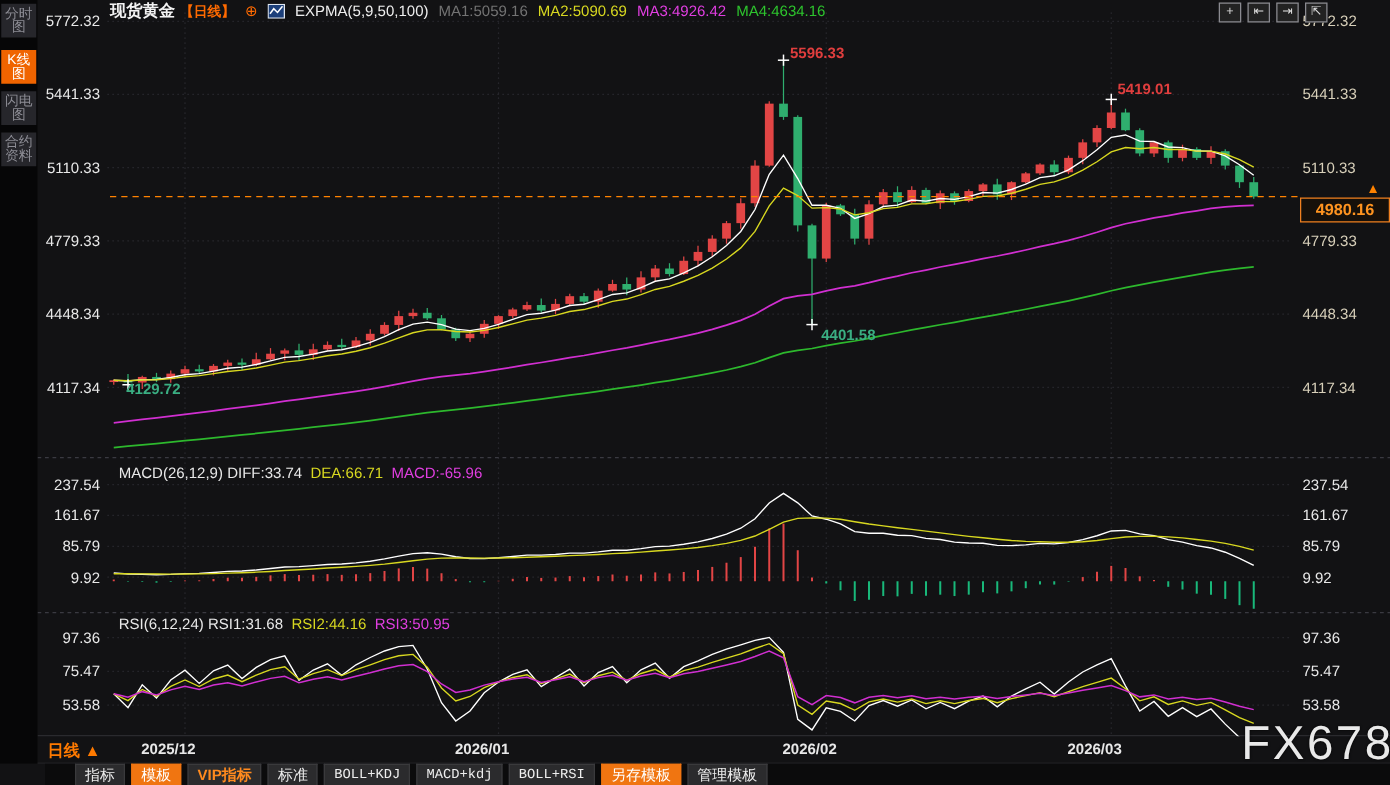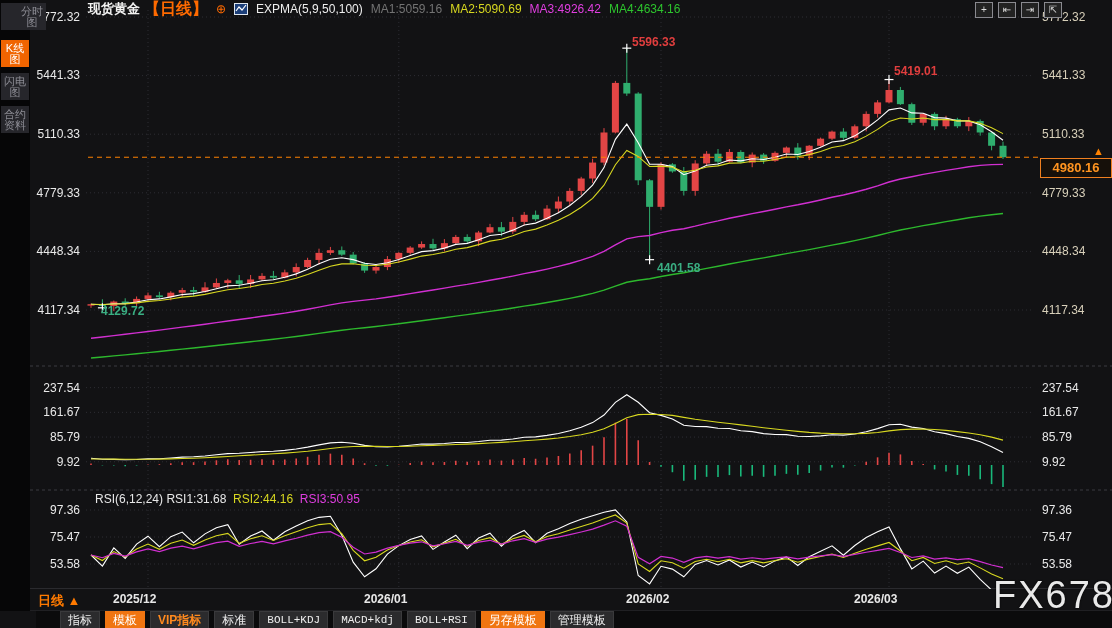--- a/index.html
+++ b/index.html
@@ -9,21 +9,21 @@
   #chart-svg{position:absolute;left:0;top:0;z-index:1;}
   
   #sidebar{position:absolute;left:0;top:0;width:30px;height:611px;background:#060607;z-index:3;}
   .side-item{position:absolute;left:1px;width:28px;text-align:center;word-break:break-all;
              font-size:11px;line-height:10.5px;color:#8d8d95;background:#26262b;
              padding:3px 0;cursor:pointer;}
   .side-item.active{background:#f06400;color:#fff;}
   
   #topbar{position:absolute;left:88px;top:1px;height:16px;display:flex;align-items:center;gap:8px;z-index:2;}
   .t-sym{color:#f2f2f2;font-size:13px;font-weight:bold;}
-  .t-per{color:#ff6a00;font-size:16px;font-weight:bold;}
+  .t-per{color:#ff6a00;font-size:11px;font-weight:bold;}
   .t-add{color:#ff6a00;font-size:12px;}
   .t-ind{color:#eee;font-size:12px;}
   .ma1{color:#737373;font-size:12px;} .ma2{color:#d8d820;font-size:12px;}
   .ma3{color:#e03ee0;font-size:12px;} .ma4{color:#2dc42d;font-size:12px;}
   #winicons{position:absolute;right:50px;top:2px;display:flex;gap:5px;z-index:3;}
   .wicon{width:16px;height:14px;border:1px solid #8a8a90;background:#222;color:#ddd;
          font-size:10px;line-height:13px;text-align:center;cursor:pointer;}
   
   .axL{position:absolute;left:28px;width:52px;text-align:right;font-size:12px;color:#e9e9e9;z-index:2;}
   .axR{position:absolute;left:1042px;width:64px;text-align:left;font-size:12px;color:#e9e9e9;z-index:2;}
@@ -346,21 +346,21 @@
       <line x1="102.4" y1="303.3059039999999" x2="102.4" y2="312.3059039999999" stroke="#fff" stroke-width="1.2"></line>
       <line x1="622.3000000000001" y1="48.157269599999964" x2="631.3000000000001" y2="48.157269599999964" stroke="#fff" stroke-width="1.2"></line>
       <line x1="626.8000000000001" y1="43.657269599999964" x2="626.8000000000001" y2="52.657269599999964" stroke="#fff" stroke-width="1.2"></line>
       <line x1="645.1" y1="259.6758096" x2="654.1" y2="259.6758096" stroke="#fff" stroke-width="1.2"></line>
       <line x1="649.6" y1="255.17580959999998" x2="649.6" y2="264.1758096" stroke="#fff" stroke-width="1.2"></line>
       <line x1="884.5" y1="79.55000239999991" x2="893.5" y2="79.55000239999991" stroke="#fff" stroke-width="1.2"></line>
       <line x1="889" y1="75.05000239999991" x2="889" y2="84.05000239999991" stroke="#fff" stroke-width="1.2"></line>
     </svg>
 
   <div id="sidebar">
-    <div class="side-item" style="top:3px;padding-left:17px;">分时图</div>
+    <div class="side-item" style="top:3px;">分时图</div>
     <div class="side-item active" style="top:40px;">K线图</div>
     <div class="side-item" style="top:73px;">闪电图</div>
     <div class="side-item" style="top:106px;">合约资料</div>
   </div>
 
   <div id="topbar">
     <span class="t-sym">现货黄金</span>
     <span class="t-per" style="margin-left:-4px;">【日线】</span>
     <span class="t-add">⊕</span>
     <svg class="chip-icon" viewBox="0 0 14 12">
@@ -389,20 +389,26 @@
   <div class="axL" style="top:244px;">4448.34</div>
   <div class="axL" style="top:303px;">4117.34</div>
 
   <div class="axR warm" style="top:10px;">5772.32</div>
   <div class="axR warm" style="top:68px;">5441.33</div>
   <div class="axR warm" style="top:127px;">5110.33</div>
   <div class="axR warm" style="top:186px;">4779.33</div>
   <div class="axR warm" style="top:244px;">4448.34</div>
   <div class="axR warm" style="top:303px;">4117.34</div>
 
+  <div class="phead" style="top:371px;">
+    <span class="pw">MACD(26,12,9)</span>
+    <span class="pw">DIFF:33.74</span>&nbsp;
+    <span class="py">DEA:66.71</span>&nbsp;
+    <span class="pm">MACD:-65.96</span>
+  </div>
   <div class="axL" style="top:381px;">237.54</div>
   <div class="axL" style="top:405px;">161.67</div>
   <div class="axL" style="top:430px;">85.79</div>
   <div class="axL" style="top:455px;">9.92</div>
   <div class="axR" style="top:381px;">237.54</div>
   <div class="axR" style="top:405px;">161.67</div>
   <div class="axR" style="top:430px;">85.79</div>
   <div class="axR" style="top:455px;">9.92</div>
 
   <div class="phead" style="top:492px;">

